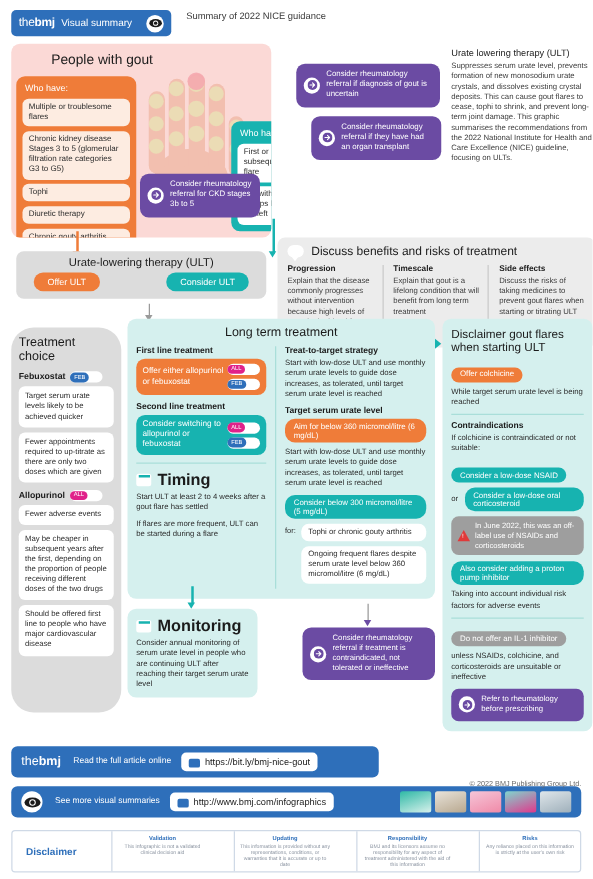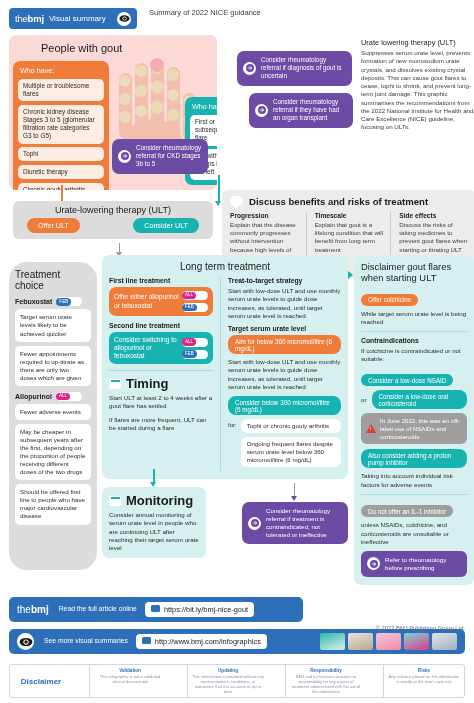--- a/index.html
+++ b/index.html
@@ -82,21 +82,21 @@
 
   .intro-text { position: absolute; left: 352px; top: 3px; width: 115px; }
   .intro-text h4 { font-size: 7.4px; font-weight: normal; color: #1b1b1b; margin-bottom: 2px; }
   .intro-text p { font-size: 6.2px; line-height: 1.33; color: #3b3b3b; }
 
   
   .discuss {
     position: absolute; left: 213px; top: 155px; width: 254px;
     background: #ececec; border-radius: 6px; padding: 6px 8px 8px 8px;
   }
-  .discuss-head { display: flex; align-items: flex-start; gap: 6px; margin-bottom: 5px; font-weight: bold; }
+  .discuss-head { display: flex; align-items: flex-start; gap: 6px; margin-bottom: 5px; }
   .discuss-head .t { font-size: 9.6px; color: #1b1b1b; }
   .speech {
     width: 13px; height: 10px; background: #fff; border-radius: 5px; position: relative;
   }
   .speech:after {
     content:''; position: absolute; left: 2.5px; bottom: -3px;
     border-left: 3px solid transparent; border-right: 3px solid transparent;
     border-top: 4px solid #fff;
   }
   .discuss-cols { display: flex; gap: 8px; }
@@ -198,21 +198,21 @@
   .tri-down { width:0; height:0; border-left:3.5px solid transparent; border-right:3.5px solid transparent; position:absolute; }
 
   
   .footer { position: absolute; left: 9px; top: 597px; width: 456px; }
   .fbar { background: #2e6fba; border-radius: 5px; height: 25px; display: flex; align-items: center; padding: 0 8px; color: #fff; }
   .fbar.b1 { width: 294px; }
   .fbar.b2 { width: 456px; margin-top: 7px; }
   .f-logo { font-size: 10px; margin-right: 10px; }
   .f-logo b { font-weight: bold; }
   .f-cap { font-size: 6.8px; line-height: 1.2; margin-right: 8px; }
-  .url-chip { background: #fff; border-radius: 4px; padding: 3px 6px; display: flex; align-items: flex-start; gap: 4px; }
+  .url-chip { background: #fff; border-radius: 4px; padding: 3px 6px; display: flex; align-items: flex-end; gap: 4px; }
   .url-chip .u { color: #1b1b1b; font-size: 7.4px; }
   .kbd { width: 9px; height: 7px; background: #2e6fba; border-radius: 1.5px; }
   .eye2 { width: 17px; height: 17px; border-radius: 50%; background: #fff; display:flex; align-items:center; justify-content:center; margin-right: 10px; }
   .copyright { position: absolute; right: 0; top: 28px; font-size: 5.8px; color: #6a6a6a; }
   .thumbs { display: flex; gap: 3px; margin-left: auto; }
   .thumb { width: 25px; height: 17px; border-radius: 2px; }
 
   .disc-wrap { position: absolute; left: 9px; top: 664px; width: 456px; }
   .disc-row { display: flex; border: 1px solid #cfd9e6; border-radius: 3px; gap: 17px; }
   .disc-lbl { width: 62px; display: flex; align-items: center; justify-content: center; font-size: 8px; font-weight: bold; color: #2e6fba; }

